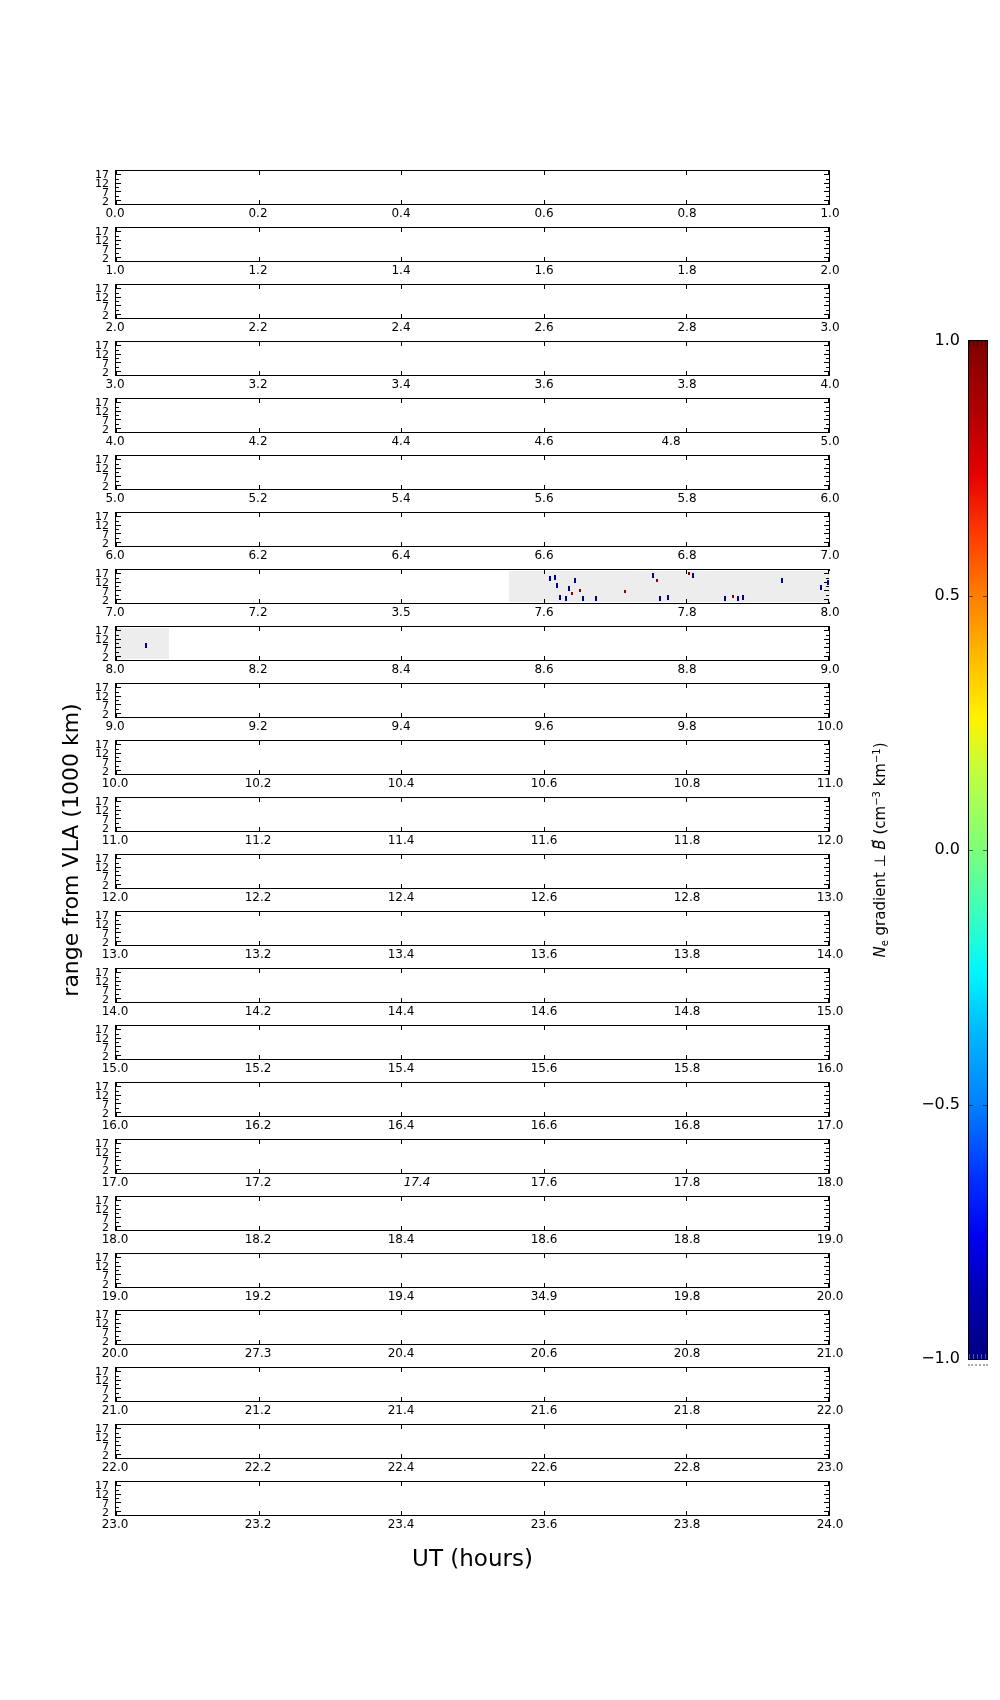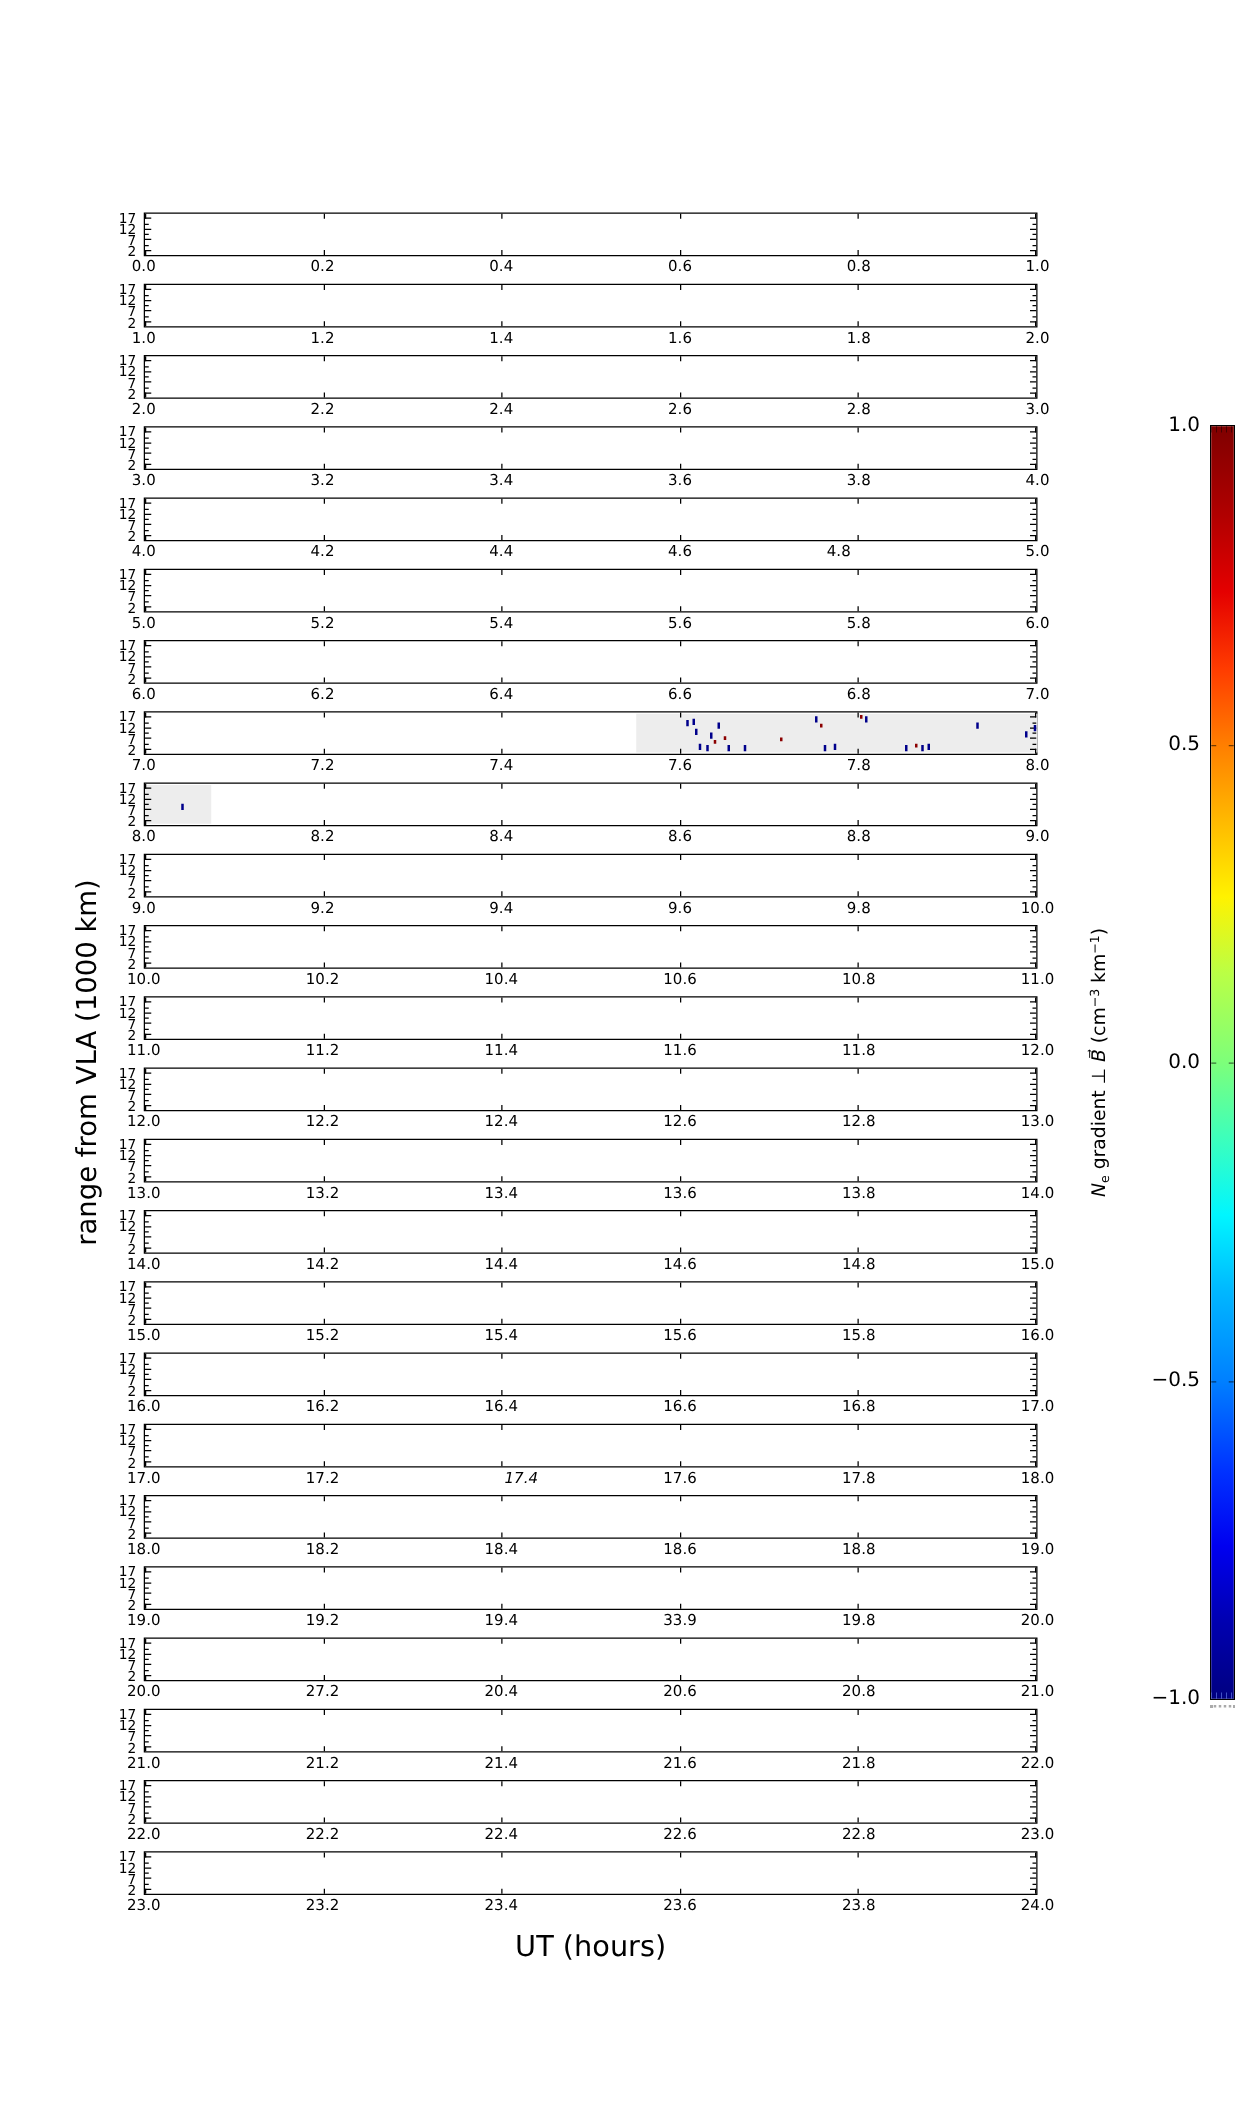--- a/index.html
+++ b/index.html
@@ -415,21 +415,21 @@
           <div class="spk" style="left: 616.33px; top: 25px; height: 3px; background: rgb(139, 0, 0);"></div>
           <div class="spk" style="left: 620.62px; top: 25.5526px; height: 5px; background: rgb(0, 0, 139);"></div>
           <div class="spk" style="left: 625.625px; top: 25.3684px; height: 5px; background: rgb(0, 0, 139);"></div>
           <div class="spk" style="left: 664.95px; top: 8.05263px; height: 5px; background: rgb(0, 0, 139);"></div>
           <div class="spk" style="left: 704.275px; top: 15.4211px; height: 5px; background: rgb(0, 0, 139);"></div>
           <div class="spk" style="left: 711.425px; top: 9.89474px; height: 5px; background: rgb(0, 0, 139);"></div>
         </div>
     <div class="xlabels">
           <span style="left: 0px;">7.0</span>
           <span style="left: 143px;">7.2</span>
-          <span style="left: 286px;">7.4</span>
+          <span style="left: 286px;">3.5</span>
           <span style="left: 429px;">7.6</span>
           <span style="left: 572px;">7.8</span>
           <span style="left: 715px;">8.0</span>
         </div>
   </div>
       <div class="row" style="top: 456px;">
     <div class="ylabels">
           <span style="top: -1.5px;">17</span>
           <span style="top: 7.6px;">12</span>
           <span style="top: 16.7px;">7</span>
@@ -946,21 +946,21 @@
           <div class="tkym" style="top: 7.59px; right: 0px;"></div>
           <div class="tkym" style="top: 16.17px; left: 0px;"></div>
           <div class="tkym" style="top: 16.17px; right: 0px;"></div>
           <div class="tkym" style="top: 24.75px; left: 0px;"></div>
           <div class="tkym" style="top: 24.75px; right: 0px;"></div>
         </div>
     <div class="xlabels">
           <span style="left: 0px;">19.0</span>
           <span style="left: 143px;">19.2</span>
           <span style="left: 286px;">19.4</span>
-          <span style="left: 429px;">33.9</span>
+          <span style="left: 429px;">34.9</span>
           <span style="left: 572px;">19.8</span>
           <span style="left: 715px;">20.0</span>
         </div>
   </div>
       <div class="row" style="top: 1140px;">
     <div class="ylabels">
           <span style="top: -1.5px;">17</span>
           <span style="top: 7.6px;">12</span>
           <span style="top: 16.7px;">7</span>
           <span style="top: 25.8px;">2</span>
@@ -988,21 +988,21 @@
           <div class="tky" style="top: 29.04px; right: 0px;"></div>
           <div class="tkym" style="top: 7.59px; left: 0px;"></div>
           <div class="tkym" style="top: 7.59px; right: 0px;"></div>
           <div class="tkym" style="top: 16.17px; left: 0px;"></div>
           <div class="tkym" style="top: 16.17px; right: 0px;"></div>
           <div class="tkym" style="top: 24.75px; left: 0px;"></div>
           <div class="tkym" style="top: 24.75px; right: 0px;"></div>
         </div>
     <div class="xlabels">
           <span style="left: 0px;">20.0</span>
-          <span style="left: 143px;">27.2</span>
+          <span style="left: 143px;">27.3</span>
           <span style="left: 286px;">20.4</span>
           <span style="left: 429px;">20.6</span>
           <span style="left: 572px;">20.8</span>
           <span style="left: 715px;">21.0</span>
         </div>
   </div>
       <div class="row" style="top: 1197px;">
     <div class="ylabels">
           <span style="top: -1.5px;">17</span>
           <span style="top: 7.6px;">12</span>

